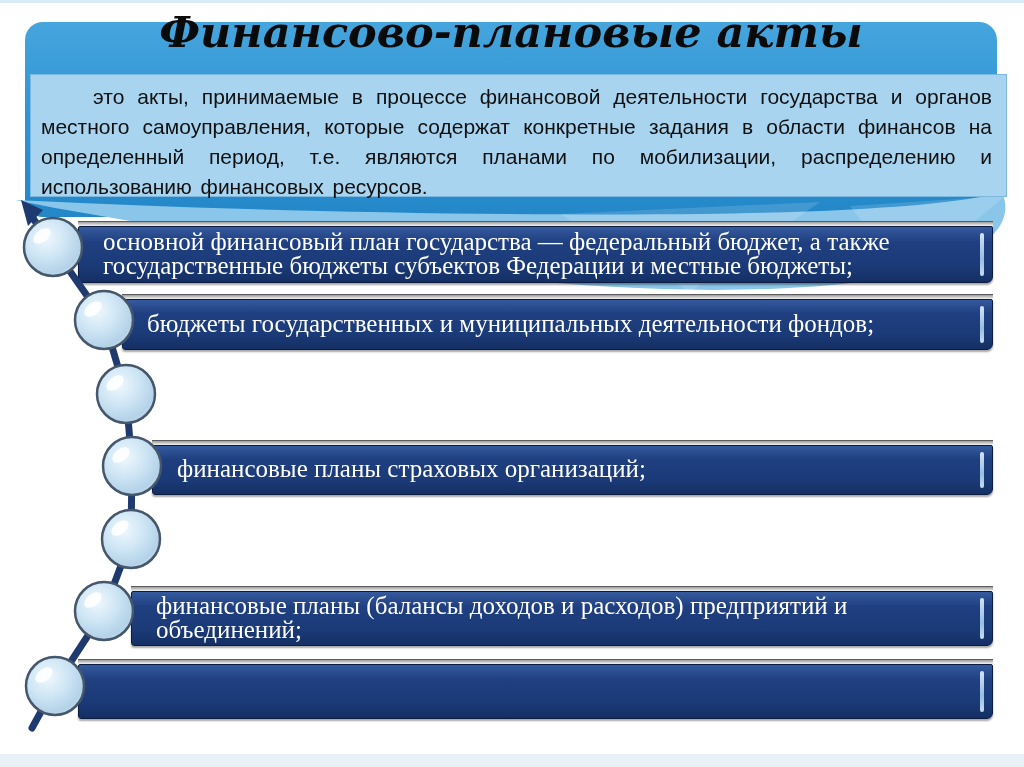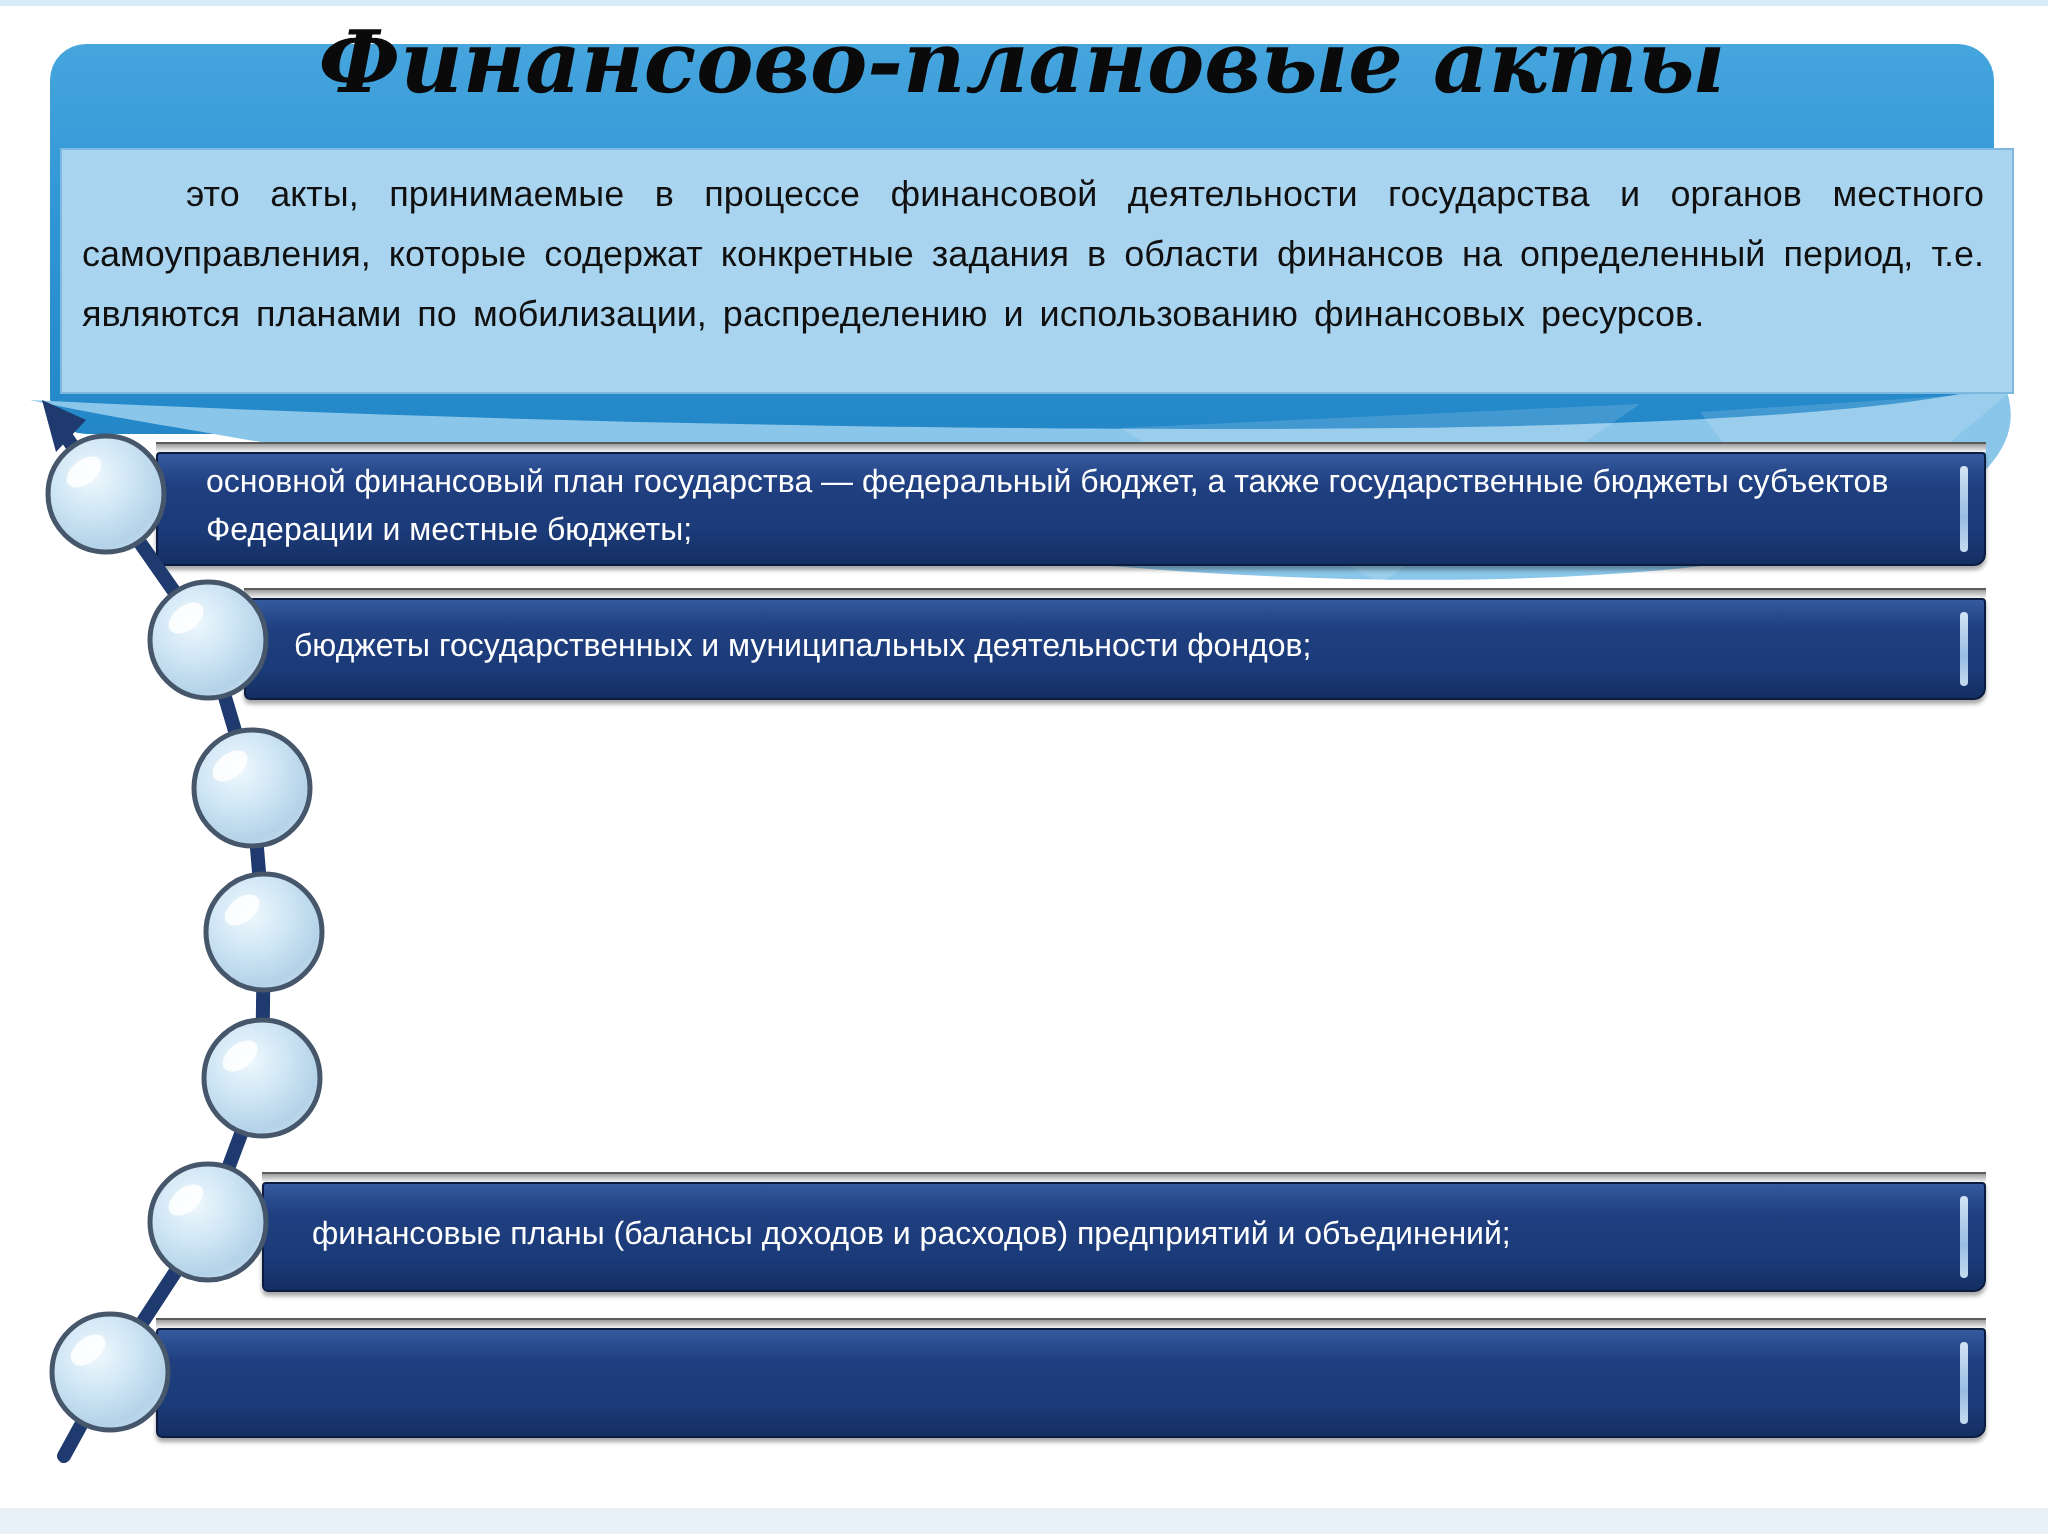--- a/index.html
+++ b/index.html
@@ -43,21 +43,21 @@
   .definition-box{
     position:absolute;left:30px;top:74px;width:977px;height:123px;
     box-sizing:border-box;
     background:#a9d4f0;
     border:1px solid #7fb8df;
     z-index:3;
   }
   .definition-text{
     margin:0;
     padding:7px 14px 0 10px;
-    font-size:18px;line-height:30px;
+    font-size:21px;line-height:30px;
     color:#101010;
     text-align:justify;
     text-indent:52px;
     word-spacing:3px;
   }
   
   .bar{
     position:absolute;
     z-index:4;
   }
@@ -72,22 +72,22 @@
     height:calc(100% - 5px);
     display:flex;align-items:center;
     background:linear-gradient(180deg,#355a9e 0%,#1f3f80 28%,#1b3a78 70%,#142f63 100%);
     border:1px solid #0b1c40;
     border-radius:2px 2px 6px 3px;
     box-shadow:0 2px 2px rgba(0,0,0,0.35);
     padding:3px 30px 5px 24px;
   }
   .bar .body p{
     margin:0;
-    font-family:Liberation Sans, sans-serif;
-    font-size:16px;line-height:24px;
+    font-family:Liberation Serif, serif;
+    font-size:25px;line-height:24px;
     color:#ffffff;
   }
   .bar .gloss{
     position:absolute;right:8px;top:6px;bottom:6px;width:4px;
     border-radius:3px;
     background:linear-gradient(180deg,#dcebfa 0%,#9fc4e8 60%,#cfe3f7 100%);
     opacity:.95;
   }
   .bar1{left:78px;top:221px;width:915px;height:62px;}
   .bar2{left:122px;top:294px;width:871px;height:56px;}
@@ -135,20 +135,27 @@
 
   <div class="bar bar2">
     <div class="cap"></div>
     <div class="body">
       <p>бюджеты государственных и муниципальных деятельности фондов;</p>
       <span class="gloss"></span>
     </div>
   </div>
 
 
+  <div class="bar bar4">
+    <div class="cap"></div>
+    <div class="body">
+      <p>финансовые планы страховых организаций;</p>
+      <span class="gloss"></span>
+    </div>
+  </div>
 
 
   <div class="bar bar6">
     <div class="cap"></div>
     <div class="body">
       <p>финансовые планы (балансы доходов и расходов) предприятий и объединений;</p>
       <span class="gloss"></span>
     </div>
   </div>
 

